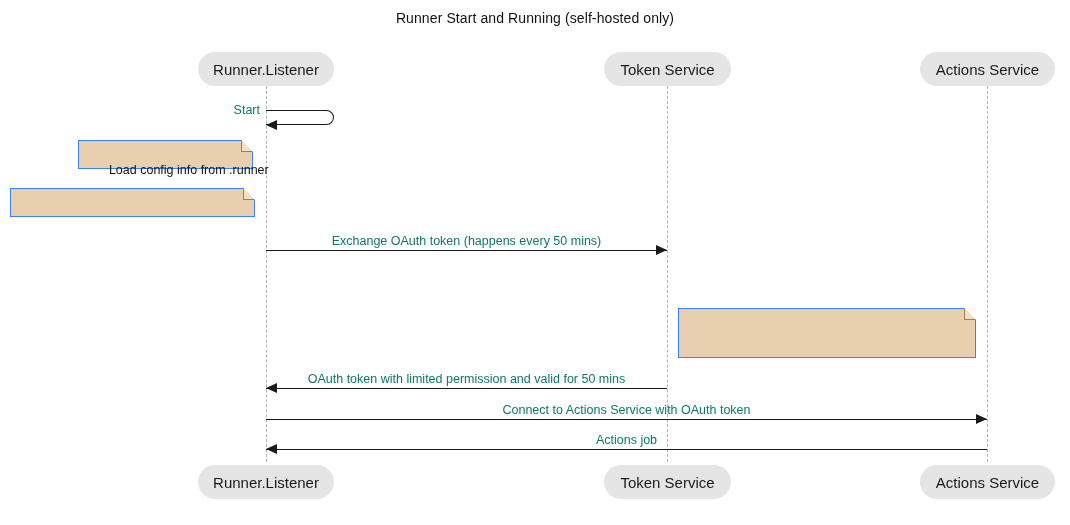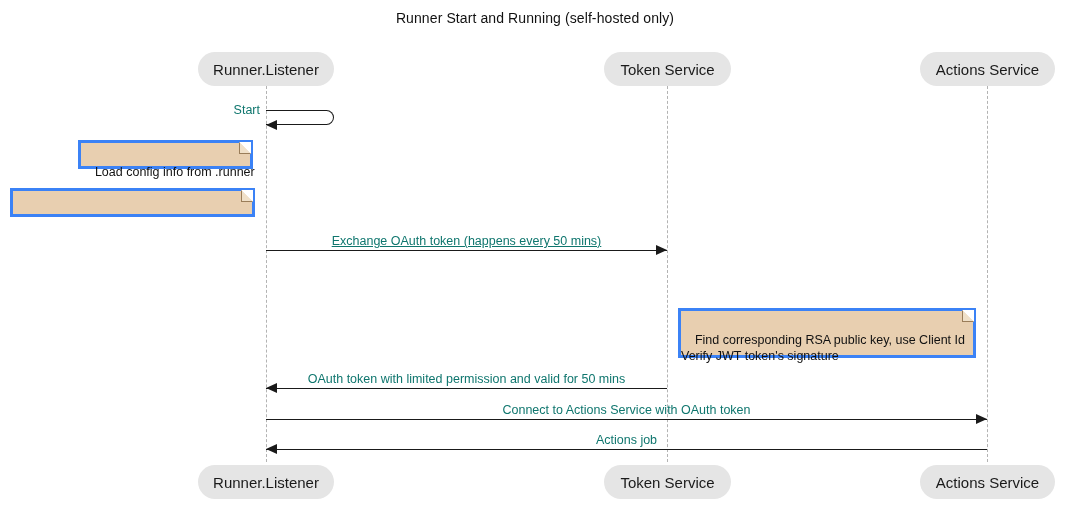--- a/index.html
+++ b/index.html
@@ -52,26 +52,26 @@
   .lifeline {
     position: absolute;
     width: 0;
     border-left: 1px dashed #b3b3b3;
   }
 
   
   .note {
     position: absolute;
     background: #e8cfb0;
-    border: 3px solid #3b82f6;
+    border: 1px solid #3b82f6;
     box-sizing: border-box;
     color: #111111;
     font-size: 12.5px;
     line-height: 16px;
-    padding: 5px 8px 5px 0;
+    padding: 5px 8px 5px 16px;
     white-space: pre;
   }
   .note .dogear {
     position: absolute;
     right: -1px;
     top: -1px;
     width: 11px;
     height: 11px;
     background: #f0e0c8;
     border-left: 1px solid #9a7d59;
@@ -154,28 +154,26 @@
     <span>Load config info from .runner</span>
     <span class="dogear-cut"></span>
     <span class="dogear" style="clip-path: polygon(0 0, 100% 100%, 0 100%);"></span>
   </div>
 
   <div class="note" style="left:10px; top:188px; width:245px; height:29px;">
     <span class="dogear-cut"></span>
     <span class="dogear" style="clip-path: polygon(0 0, 100% 100%, 0 100%);"></span>
   </div>
 
-  <div class="msg-label" style="left:266px; top:234px; width:401px;text-decoration:underline;">Exchange OAuth token (happens every 50 mins)</div>
+  <div class="msg-label" style="left:266px; top:234px; width:401px;">Exchange OAuth token (happens every 50 mins)</div>
   <div class="msg" style="left:266px; top:250px; width:401px;"></div>
   <div class="arrowhead right" style="left:656px; top:245px;"></div>
 
 
   <div class="note" style="left:678px; top:308px; width:298px; height:50px;">
-    <span>Find corresponding RSA public key, use Client Id
-Verify JWT token's signature</span>
     <span class="dogear-cut"></span>
     <span class="dogear" style="clip-path: polygon(0 0, 100% 100%, 0 100%);"></span>
   </div>
 
   <div class="msg-label" style="left:266px; top:372px; width:401px;">OAuth token with limited permission and valid for 50 mins</div>
   <div class="msg" style="left:266px; top:388px; width:401px;"></div>
   <div class="arrowhead left" style="left:266px; top:383px;"></div>
 
   <div class="msg-label" style="left:266px; top:403px; width:721px;">Connect to Actions Service with OAuth token</div>
   <div class="msg" style="left:266px; top:419px; width:721px;"></div>

